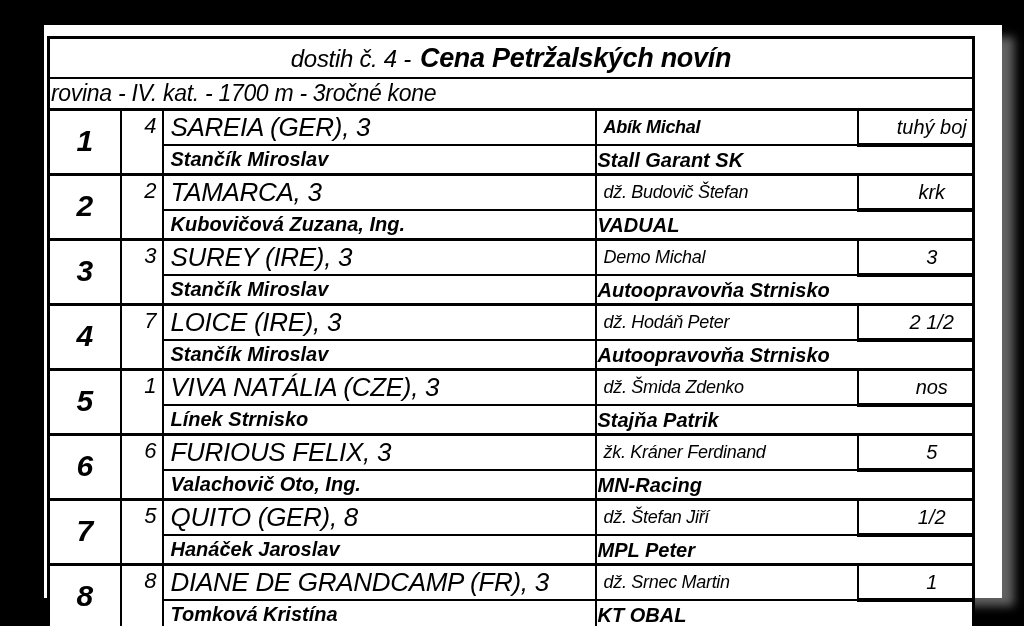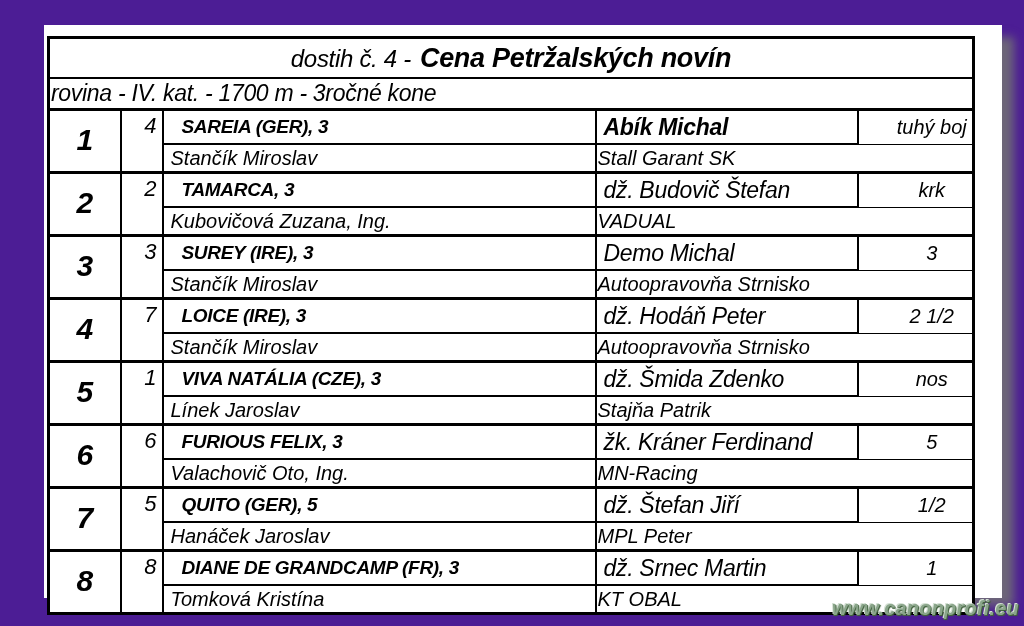--- a/index.html
+++ b/index.html
@@ -5,21 +5,21 @@
   html, body {
     margin: 0;
     padding: 0;
     background: #ffffff;
     font-family: "Liberation Sans", "DejaVu Sans", sans-serif;
   }
   .canvas {
     position: relative;
     width: 1024px;
     height: 626px;
-    background: #4c1d95;
+    background: #000000;
     overflow: hidden;
   }
   .page {
     position: absolute;
     left: 44px;
     top: 25px;
     width: 958px;
     height: 573px;
     background: #ffffff;
     box-shadow: 14px 10px 9px -2px rgba(115,115,115,0.85);
@@ -63,56 +63,56 @@
     margin-left: 9px;
     letter-spacing: -0.3px;
   }
   .subtitle-row td {
     height: 26px;
     font-size: 23px;
     border-bottom: 3px solid #0ea5e9;
     letter-spacing: -0.3px;
   }
   tr.l1 td { border-top: 3px solid #000; height: 30px; }
-  tr.l2 td { height: 24px; }
+  tr.l2 td { height: 24px; font-weight: bold; }
   td.pos {
     font-size: 30px;
     font-weight: 700;
     text-align: center;
     vertical-align: middle;
     border-right: 2px solid #000;
     padding-bottom: 3px;
   }
   td.num {
     font-size: 22px;
     text-align: right;
     vertical-align: top;
     padding: 2px 5px 0 0;
     border-right: 2px solid #000;
   }
   td.horse {
-    font-size: 19px;
-    font-weight: 700;
-    padding-left: 18px;
+    font-size: 26px;
+    font-weight: 400;
+    padding-left: 7px;
     border-right: 2px solid #000;
     border-bottom: 2px solid #000;
     letter-spacing: -0.3px;
   }
   td.jockey {
-    font-size: 23px;
+    font-size: 18px;
     padding-left: 7px;
     border-right: 2px solid #7f1d1d;
     border-bottom: 2px solid #000;
     letter-spacing: -0.3px;
   }
   tbody tr:first-child td.jockey { font-weight: 700; }
   td.result {
     font-size: 20px;
     text-align: center;
-    border-bottom: 1px solid #22c55e;
+    border-bottom: 4px solid #22c55e;
     padding-left: 34px;
   }
   td.trainer {
     font-size: 20px;
     padding-left: 7px;
     border-right: 2px solid #000;
     vertical-align: middle;
   }
   td.stable {
     font-size: 20px;
@@ -203,40 +203,40 @@
   </tr>
 
   <tr class="l1">
     <td class="pos" rowspan="2">5</td>
     <td class="num" rowspan="2">1</td>
     <td class="horse">VIVA NATÁLIA (CZE), 3</td>
     <td class="jockey">dž. Šmida Zdenko</td>
     <td class="result">nos</td>
   </tr>
   <tr class="l2">
-    <td class="trainer">Línek Jaroslav</td>
+    <td class="trainer">Línek Strnisko</td>
     <td class="stable" colspan="2">Stajňa Patrik</td>
   </tr>
 
   <tr class="l1">
     <td class="pos" rowspan="2">6</td>
     <td class="num" rowspan="2">6</td>
     <td class="horse">FURIOUS FELIX, 3</td>
     <td class="jockey">žk. Kráner Ferdinand</td>
     <td class="result">5</td>
   </tr>
   <tr class="l2">
     <td class="trainer">Valachovič Oto, Ing.</td>
     <td class="stable" colspan="2">MN-Racing</td>
   </tr>
 
   <tr class="l1">
     <td class="pos" rowspan="2">7</td>
     <td class="num" rowspan="2">5</td>
-    <td class="horse">QUITO (GER), 5</td>
+    <td class="horse">QUITO (GER), 8</td>
     <td class="jockey">dž. Štefan Jiří</td>
     <td class="result">1/2</td>
   </tr>
   <tr class="l2">
     <td class="trainer">Hanáček Jaroslav</td>
     <td class="stable" colspan="2">MPL Peter</td>
   </tr>
 
   <tr class="l1">
     <td class="pos" rowspan="2">8</td>
@@ -245,14 +245,13 @@
     <td class="jockey">dž. Srnec Martin</td>
     <td class="result">1</td>
   </tr>
   <tr class="l2">
     <td class="trainer">Tomková Kristína</td>
     <td class="stable" colspan="2">KT OBAL</td>
   </tr>
 </tbody>
     </table>
   </div>
-  <div class="watermark">www.canonprofi.eu</div>
 </div>
 
 </body></html>

